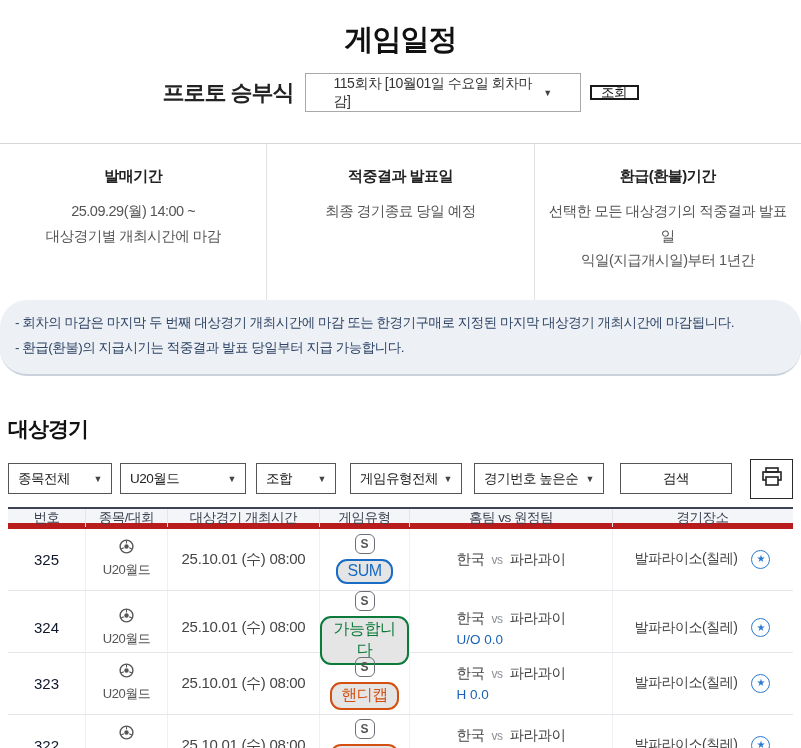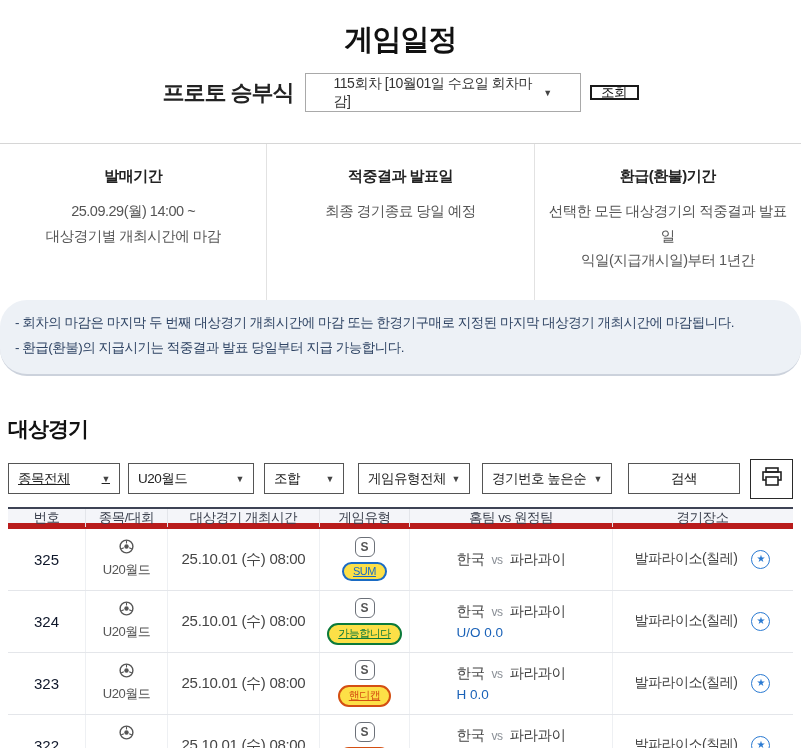--- a/index.html
+++ b/index.html
@@ -60,21 +60,21 @@
 
   
   .filter-row {
     margin:16px 8px 0; display:flex; align-items:center;
   }
   .filter-select {
     height:31px; border:1px solid #555; background:#fff;
     display:flex; align-items:center; justify-content:space-between;
     padding:0 9px; font-size:13.5px; color:#222; cursor:pointer; letter-spacing:-0.5px;
   }
-  .fs-0 { width:112px; margin-right:8px;text-decoration:underline; }
+  .fs-0 { width:104px; margin-right:8px; }
   .fs-1 { width:126px; margin-right:10px; }
   .fs-2 { width:80px;  margin-right:14px; }
   .fs-3 { width:112px; margin-right:12px; }
   .fs-4 { width:130px; margin-right:16px; }
   .btn-search {
     width:112px; height:31px; border:1px solid #555; background:#fff;
     font-size:13.5px; color:#222; display:flex; align-items:center; justify-content:center;
     cursor:pointer; letter-spacing:-0.5px;
   }
   .btn-print {
@@ -107,21 +107,21 @@
   .sport-name { font-size:13px; color:#555; letter-spacing:-0.5px; }
   .cell-time { font-size:15px; color:#444; letter-spacing:-0.3px; }
 
   .s-icon {
     width:20px; height:20px; border:1.5px solid #6b7078; border-radius:6px;
     display:flex; align-items:center; justify-content:center;
     font-size:12px; color:#555; margin-bottom:5px; font-weight:bold;
   }
   .type-badge {
     border:2px solid; border-radius:11px; padding:1px 9px 2px;
-    font-size:11px; letter-spacing:-0.5px; background:#fde047;text-decoration:underline;
+    font-size:16px; letter-spacing:-0.5px; background:#e5e5e5;
   }
   .type-badge[data-variant="blue"]   { border-color:#1a6bc4; color:#1a6bc4; }
   .type-badge[data-variant="green"]  { border-color:#0c7a3a; color:#0c7a3a; }
   .type-badge[data-variant="orange"] { border-color:#d44f12; color:#d44f12; }
 
   .teams-wrap { display:inline-block; text-align:left; }
   .teams-line { font-size:14.5px; color:#444; letter-spacing:-0.5px; }
   .vs-label { font-size:12px; color:#8a8f96; margin:0 7px; }
   .team-sub { font-size:13.5px; color:#1a62b8; margin-top:4px; letter-spacing:0; }
   .team-sub:empty { display:none; }

